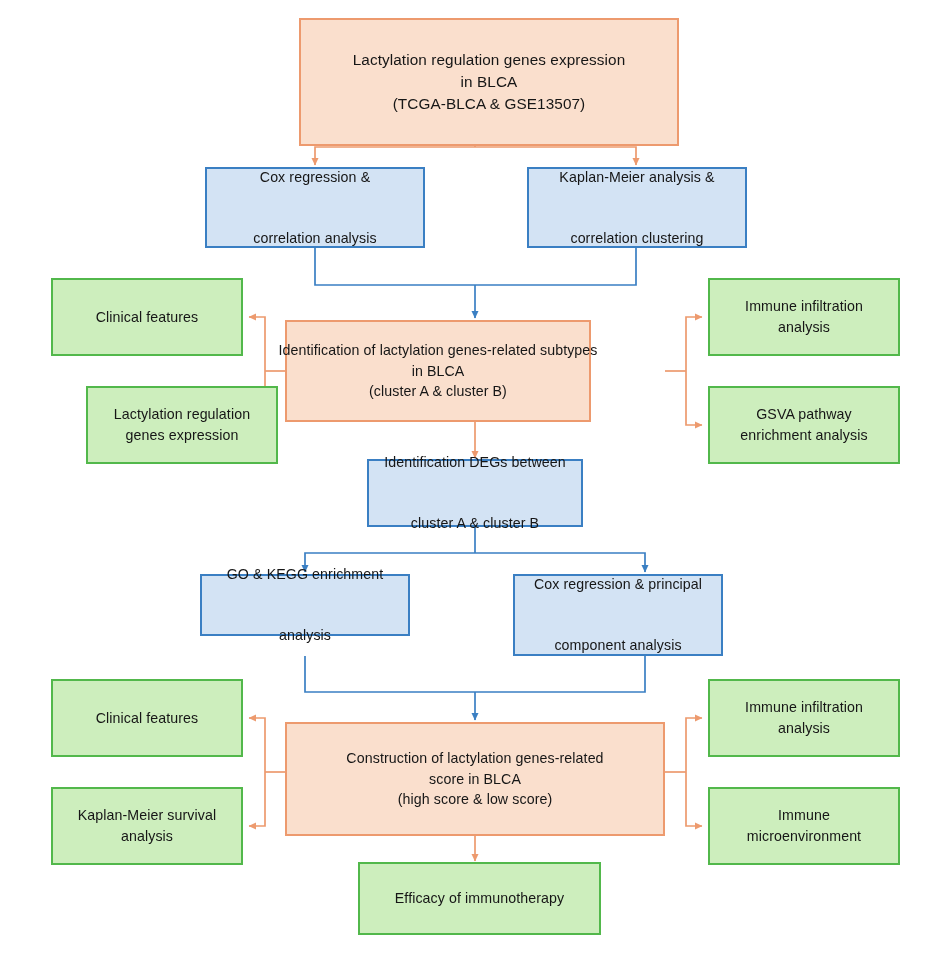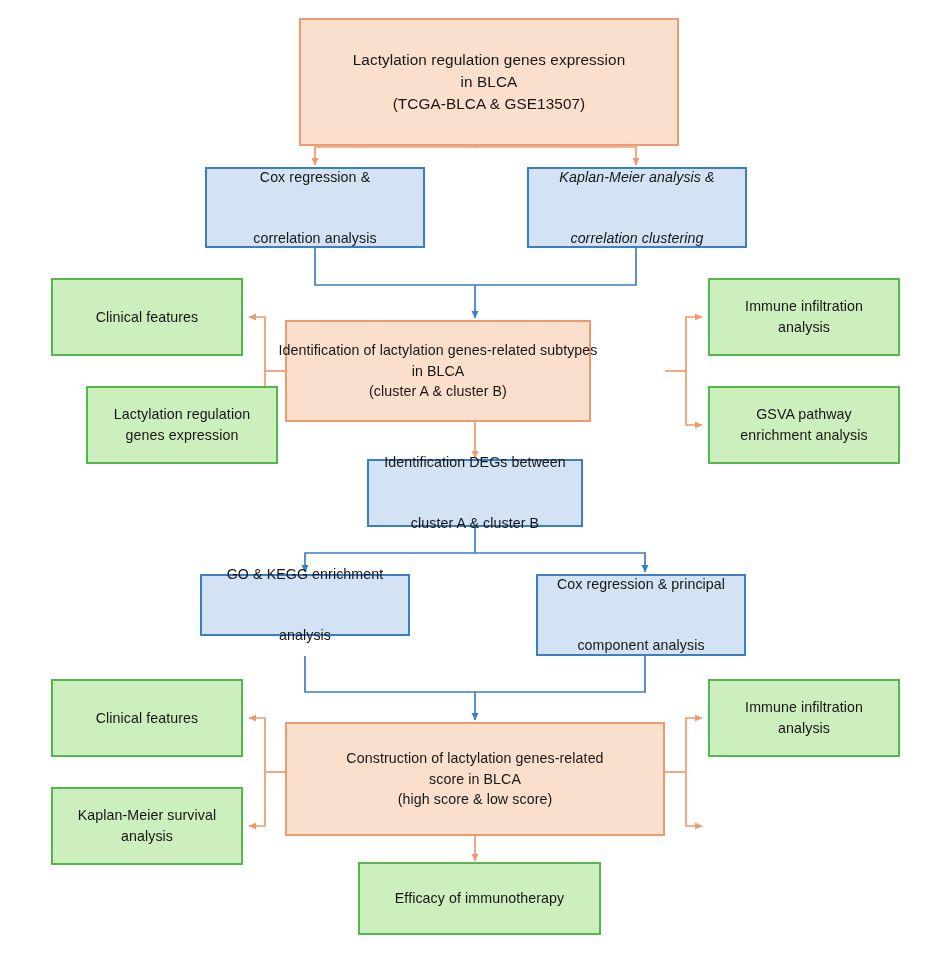--- a/index.html
+++ b/index.html
@@ -105,21 +105,21 @@
     <span class="ln">Lactylation regulation genes expression</span>
     <span class="ln">in BLCA</span>
     <span class="ln">(TCGA-BLCA &amp; GSE13507)</span>
   </div>
 
   <div class="node blue fs14" style="left:205px; top:167px; width:220px; height:81px;">
     <span class="ln">Cox regression &amp;</span>
     <span class="ln">correlation analysis</span>
   </div>
 
-  <div class="node blue fs14" style="left:527px; top:167px; width:220px; height:81px;font-style:italic;">
+  <div class="node blue fs14" style="left:527px; top:167px; width:220px; height:81px;">
     <span class="ln">Kaplan-Meier analysis &amp;</span>
     <span class="ln">correlation clustering</span>
   </div>
 
   <div class="node orange fs14" style="left:285px; top:320px; width:306px; height:102px;justify-content:center;">
     <span class="ln">Identification of lactylation genes-related subtypes</span>
     <span class="ln">in BLCA</span>
     <span class="ln">(cluster A &amp; cluster B)</span>
   </div>
 
@@ -145,21 +145,21 @@
   <div class="node blue fs14" style="left:367px; top:459px; width:216px; height:68px;">
     <span class="ln">Identification DEGs between</span>
     <span class="ln">cluster A &amp; cluster B</span>
   </div>
 
   <div class="node blue fs14" style="left:200px; top:574px; width:210px; height:62px;align-items:center;">
     <span class="ln">GO &amp; KEGG enrichment</span>
     <span class="ln">analysis</span>
   </div>
 
-  <div class="node blue fs14" style="left:536px; top:574px; width:210px; height:82px;">
+  <div class="node blue fs14" style="left:513px; top:574px; width:210px; height:82px;">
     <span class="ln">Cox regression &amp; principal</span>
     <span class="ln">component analysis</span>
   </div>
 
   <div class="node orange fs14" style="left:285px; top:722px; width:380px; height:114px;">
     <span class="ln">Construction of lactylation genes-related</span>
     <span class="ln">score in BLCA</span>
     <span class="ln">(high score &amp; low score)</span>
   </div>
 
@@ -170,18 +170,22 @@
   <div class="node green fs14" style="left:51px; top:787px; width:192px; height:78px;">
     <span class="ln">Kaplan-Meier survival</span>
     <span class="ln">analysis</span>
   </div>
 
   <div class="node green fs14" style="left:708px; top:679px; width:192px; height:78px;">
     <span class="ln">Immune infiltration</span>
     <span class="ln">analysis</span>
   </div>
 
+  <div class="node green fs14" style="left:708px; top:787px; width:192px; height:78px;">
+    <span class="ln">Immune</span>
+    <span class="ln">microenvironment</span>
+  </div>
 
   <div class="node green fs14" style="left:358px; top:862px; width:243px; height:73px;">
     <span class="ln">Efficacy of immunotherapy</span>
   </div>
 
 </div>
 
 </body></html>

